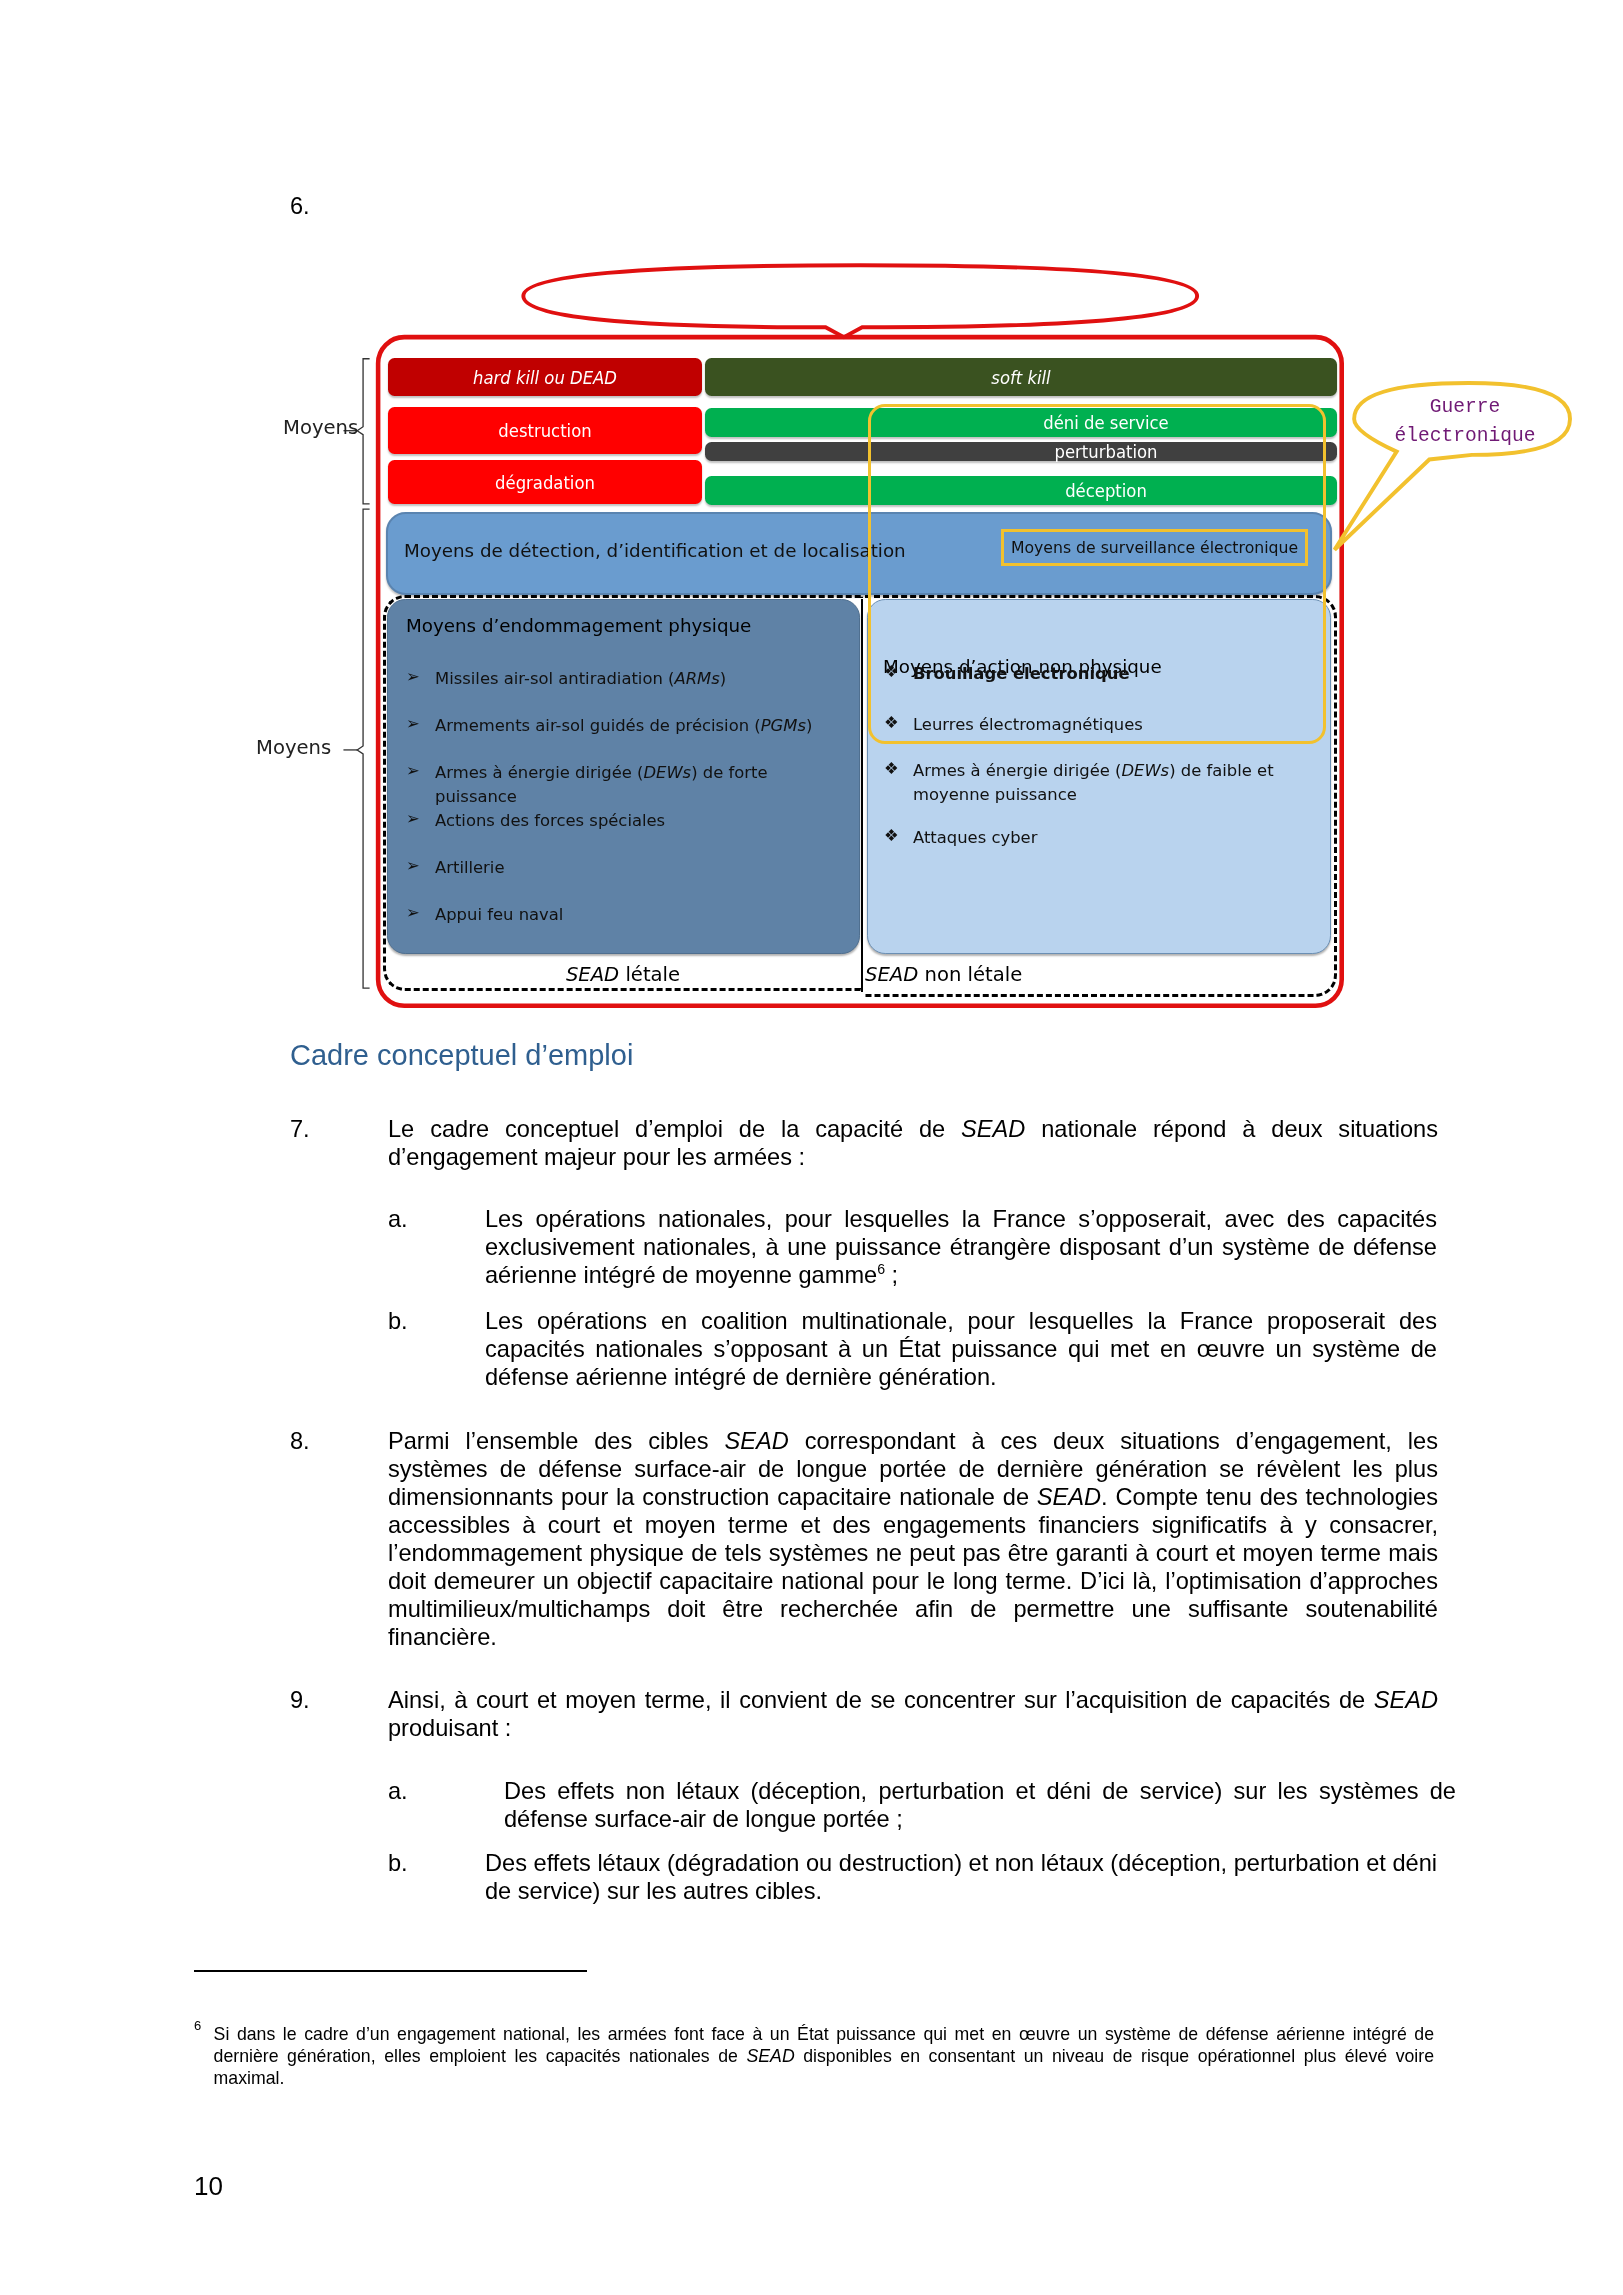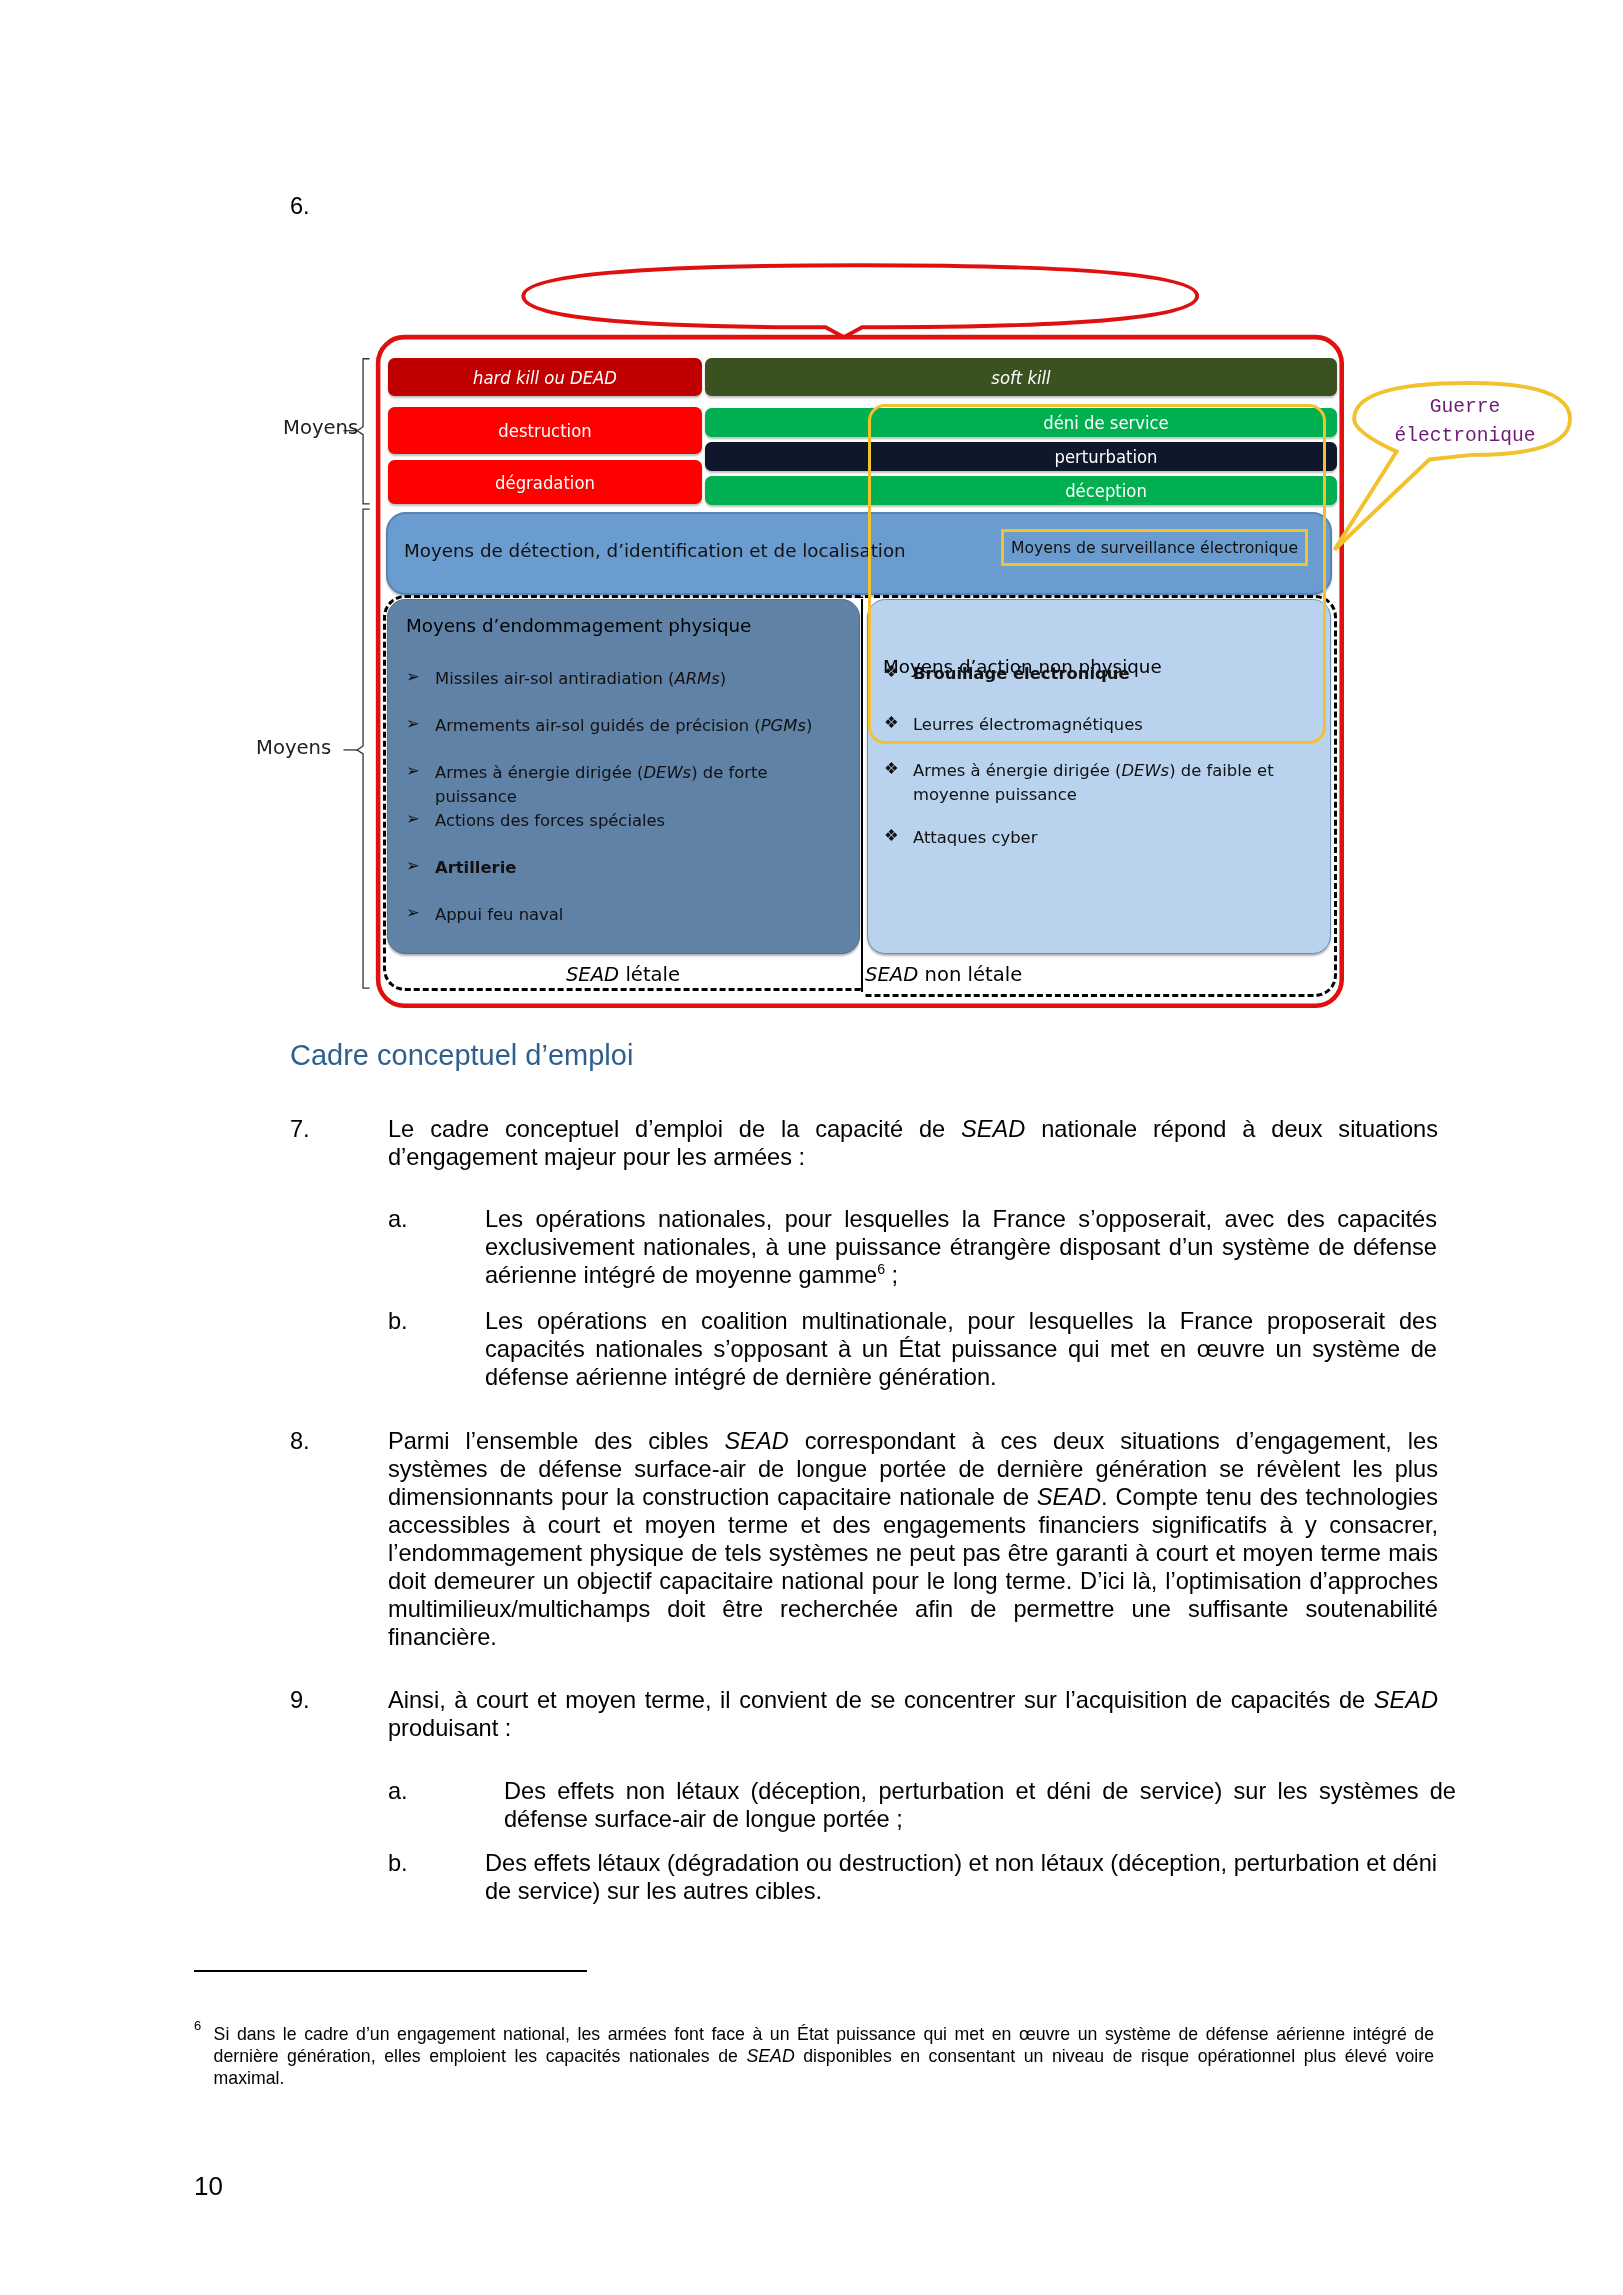--- a/index.html
+++ b/index.html
@@ -49,21 +49,21 @@
   <div class="abs diagram-font" style="left:256px; top:736px; font-size:19.6px; color:#222;">Moyens</div>
 
 
   <div class="bar ital" style="left:388px; top:358px; width:314px; height:38px; background:#c00000;">hard kill ou DEAD</div>
   <div class="bar ital" style="left:705px; top:358px; width:632px; height:38px; background:#3a5220;">soft kill</div>
 
   <div class="bar" style="left:388px; top:407px; width:314px; height:47px; background:#ff0000;">destruction</div>
   <div class="bar" style="left:388px; top:460px; width:314px; height:44px; background:#ff0000;">dégradation</div>
 
   <div class="bar" style="left:705px; top:408px; width:632px; height:29px; background:#00b050; padding-left:170px; box-sizing:border-box;">déni de service</div>
-  <div class="bar" style="left:705px; top:442px; width:632px; height:29px; background:#0f172a; padding-left:170px; box-sizing:border-box;">perturbation</div>
+  <div class="bar" style="left:705px; top:442px; width:632px; height:19px; background:#404040; padding-left:170px; box-sizing:border-box;">perturbation</div>
   <div class="bar" style="left:705px; top:476px; width:632px; height:29px; background:#00b050; padding-left:170px; box-sizing:border-box;">déception</div>
 
   <div class="abs" style="left:386px; top:512px; width:942px; height:79px; background:#6a9ccf; border-radius:19.6px; border:2px solid #5a84b0; box-shadow:0 2px 2px rgba(0,0,0,0.25);"></div>
   <div class="abs diagram-font" style="left:404px; top:540px; font-size:18.3px; color:#111;">Moyens de détection, d’identification et de localisation</div>
   <div class="abs diagram-font" style="left:1001px; top:529px; width:307px; height:37px; border:3.9px solid #f2c12e; box-sizing:border-box; display:flex; align-items:center; justify-content:center; font-size:15.7px; color:#111;">Moyens de surveillance électronique</div>
 
   <div class="abs" style="left:383px; top:595px; width:480px; height:396px; border:3.3px dashed #000; border-right:none; border-radius:22px 0 0 22px; box-sizing:border-box;"></div>
   <div class="abs" style="left:387px; top:599px; width:471px; height:353px; background:#5f82a6; border-radius:18.3px; border:1.3px solid #4f6f8f; box-shadow:0 2px 2px rgba(0,0,0,0.3);"></div>
   <div class="panel-title diagram-font" style="left:406px; top:615px;">Moyens d’endommagement  physique</div>
   <div id="physical-items">
@@ -78,21 +78,21 @@
       <div class="panel-item diagram-font" style="left:406px; top:761px; width:445px;">
         <span class="bullet">➢</span>
         <span style="line-height:24px;"><span>Armes à énergie dirigée (</span><i>DEWs</i><span>) de forte puissance</span></span>
       </div>
       <div class="panel-item diagram-font" style="left:406px; top:809px; width:445px;">
         <span class="bullet">➢</span>
         <span style="line-height:24px;"><span>Actions des forces spéciales</span><i></i><span></span></span>
       </div>
       <div class="panel-item diagram-font" style="left:406px; top:856px; width:445px;">
         <span class="bullet">➢</span>
-        <span style="line-height:24px;font-weight:bold;"><span>Artillerie</span><i></i><span></span></span>
+        <span style="line-height:24px;"><span>Artillerie</span><i></i><span></span></span>
       </div>
       <div class="panel-item diagram-font" style="left:406px; top:903px; width:445px;">
         <span class="bullet">➢</span>
         <span style="line-height:24px;"><span>Appui feu naval</span><i></i><span></span></span>
       </div>
     </div>
   <div class="abs diagram-font" style="left:383px; top:963px; width:480px; text-align:center; font-size:19.6px;"><i>SEAD</i><span> létale</span></div>
 
   <div class="abs" style="left:861px; top:599px; width:2px; height:393px; background:#000;"></div>
 

